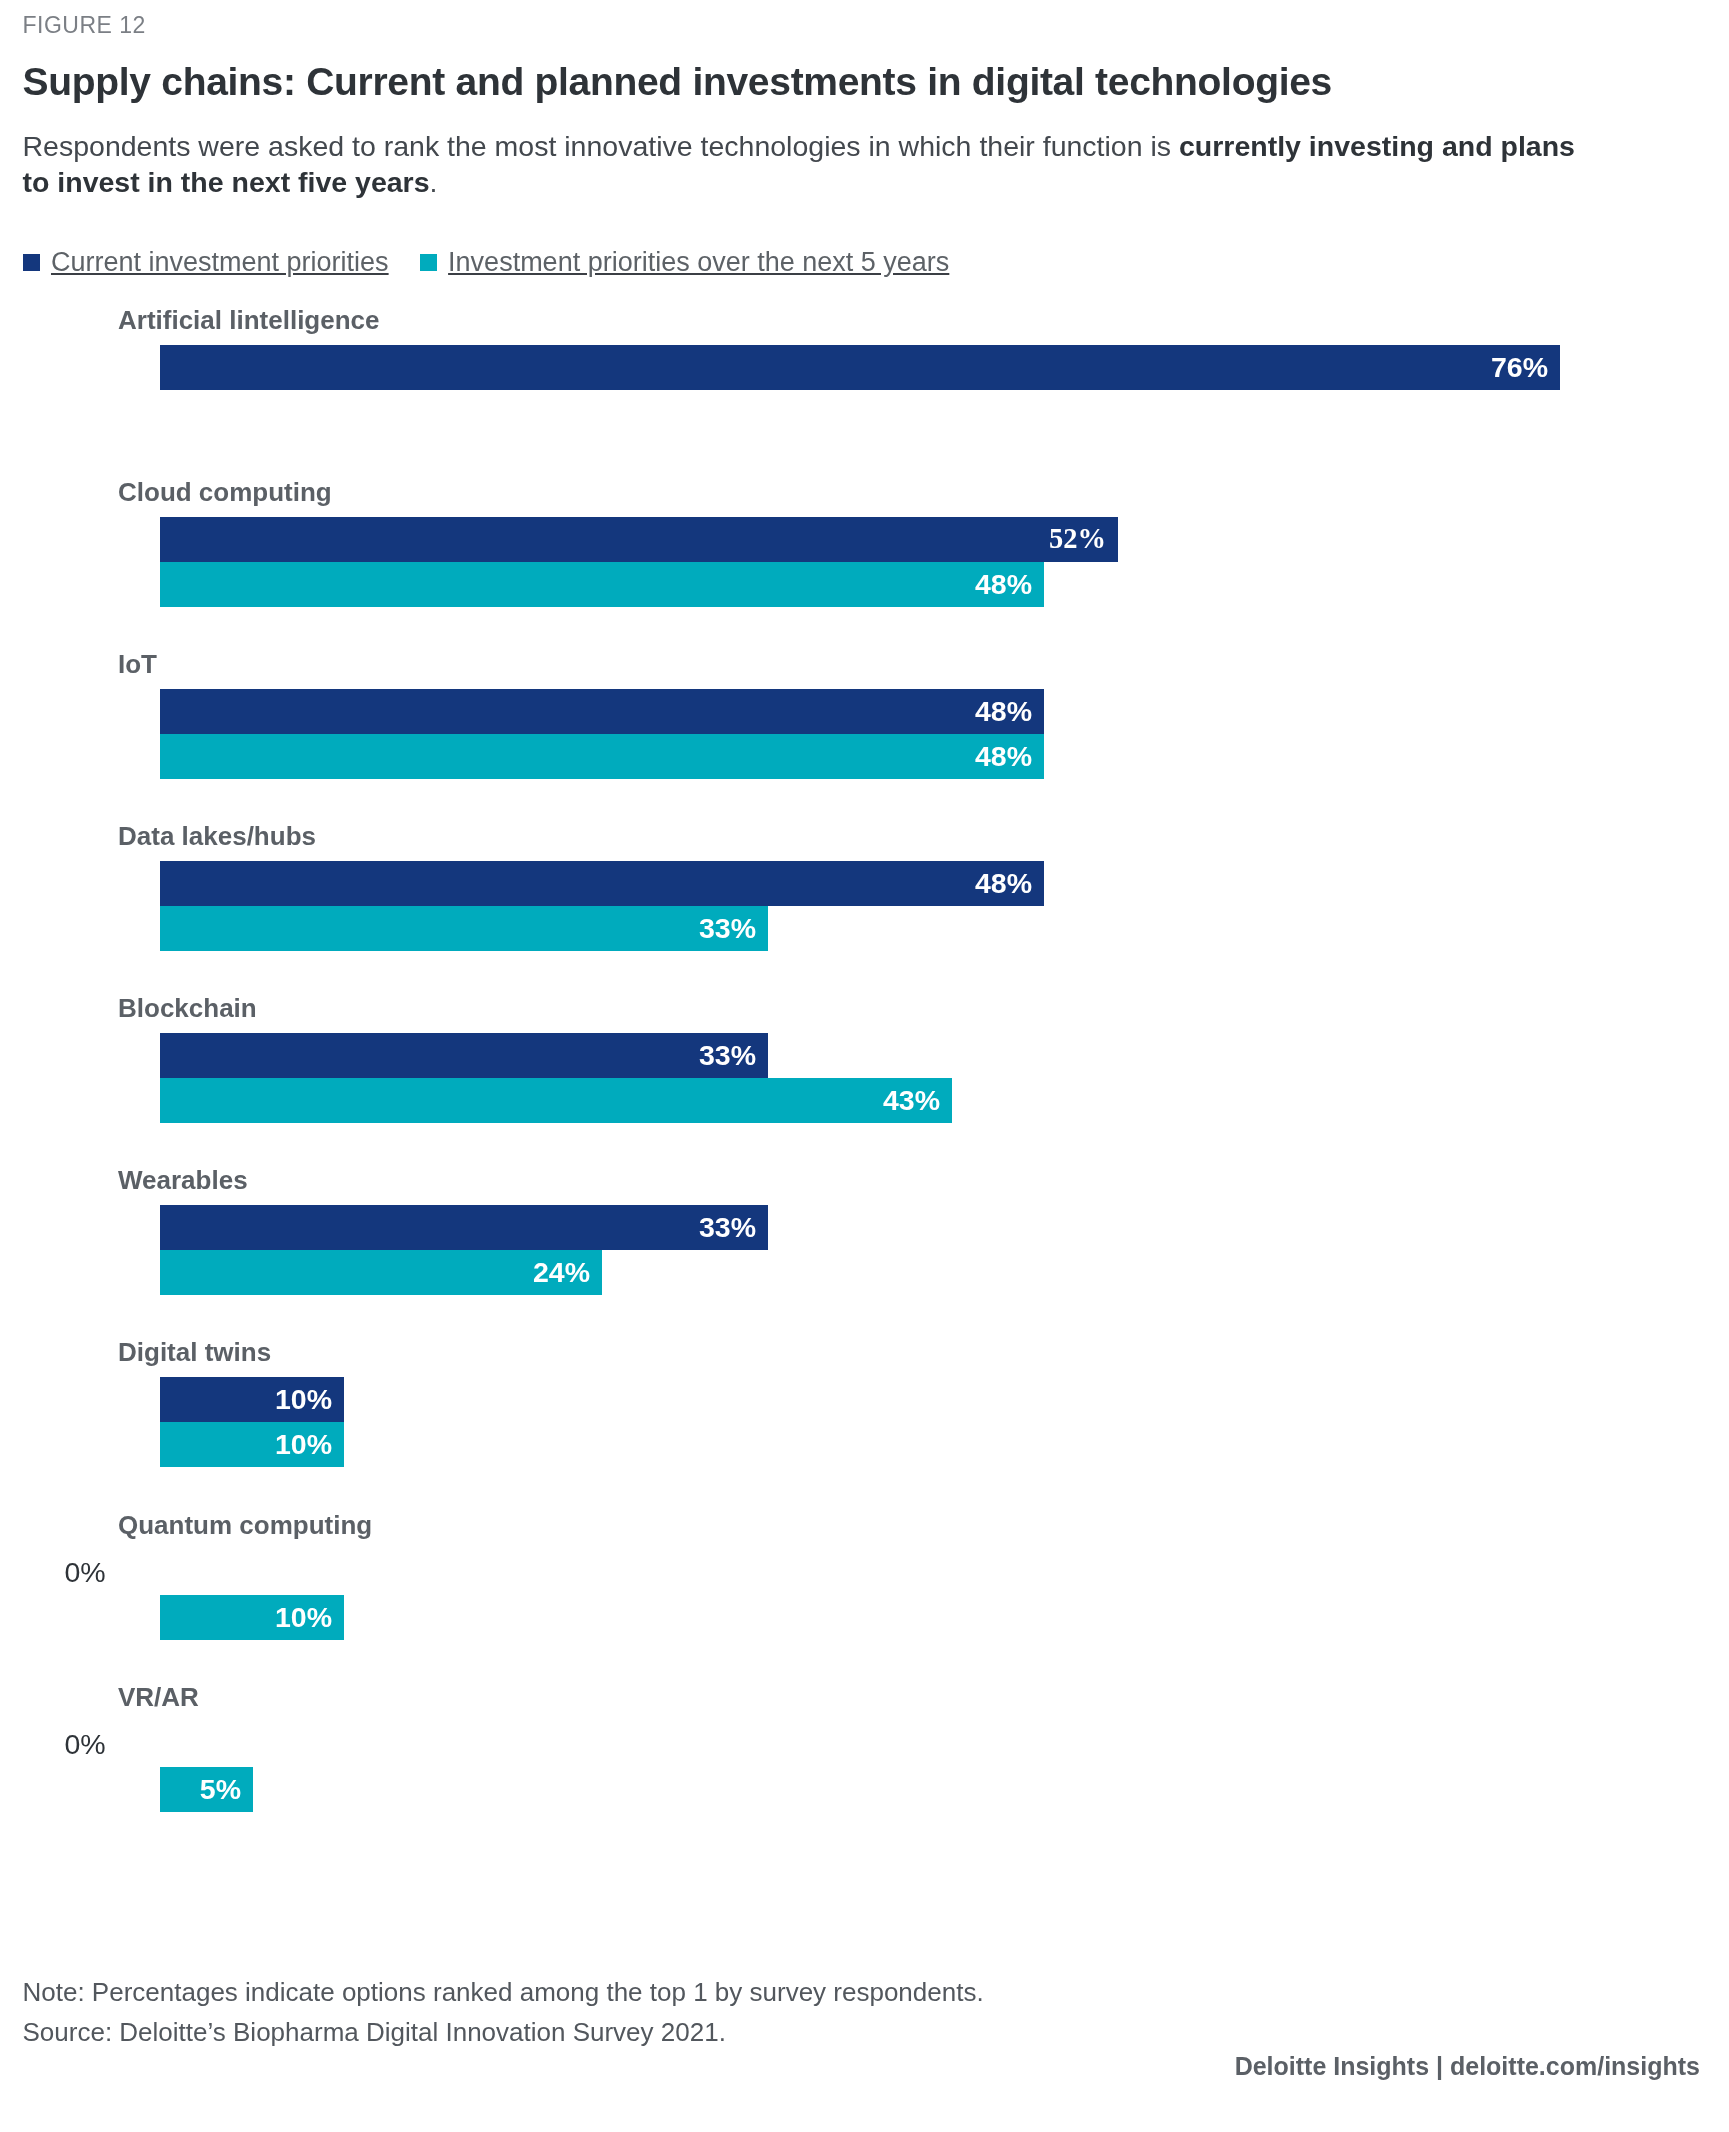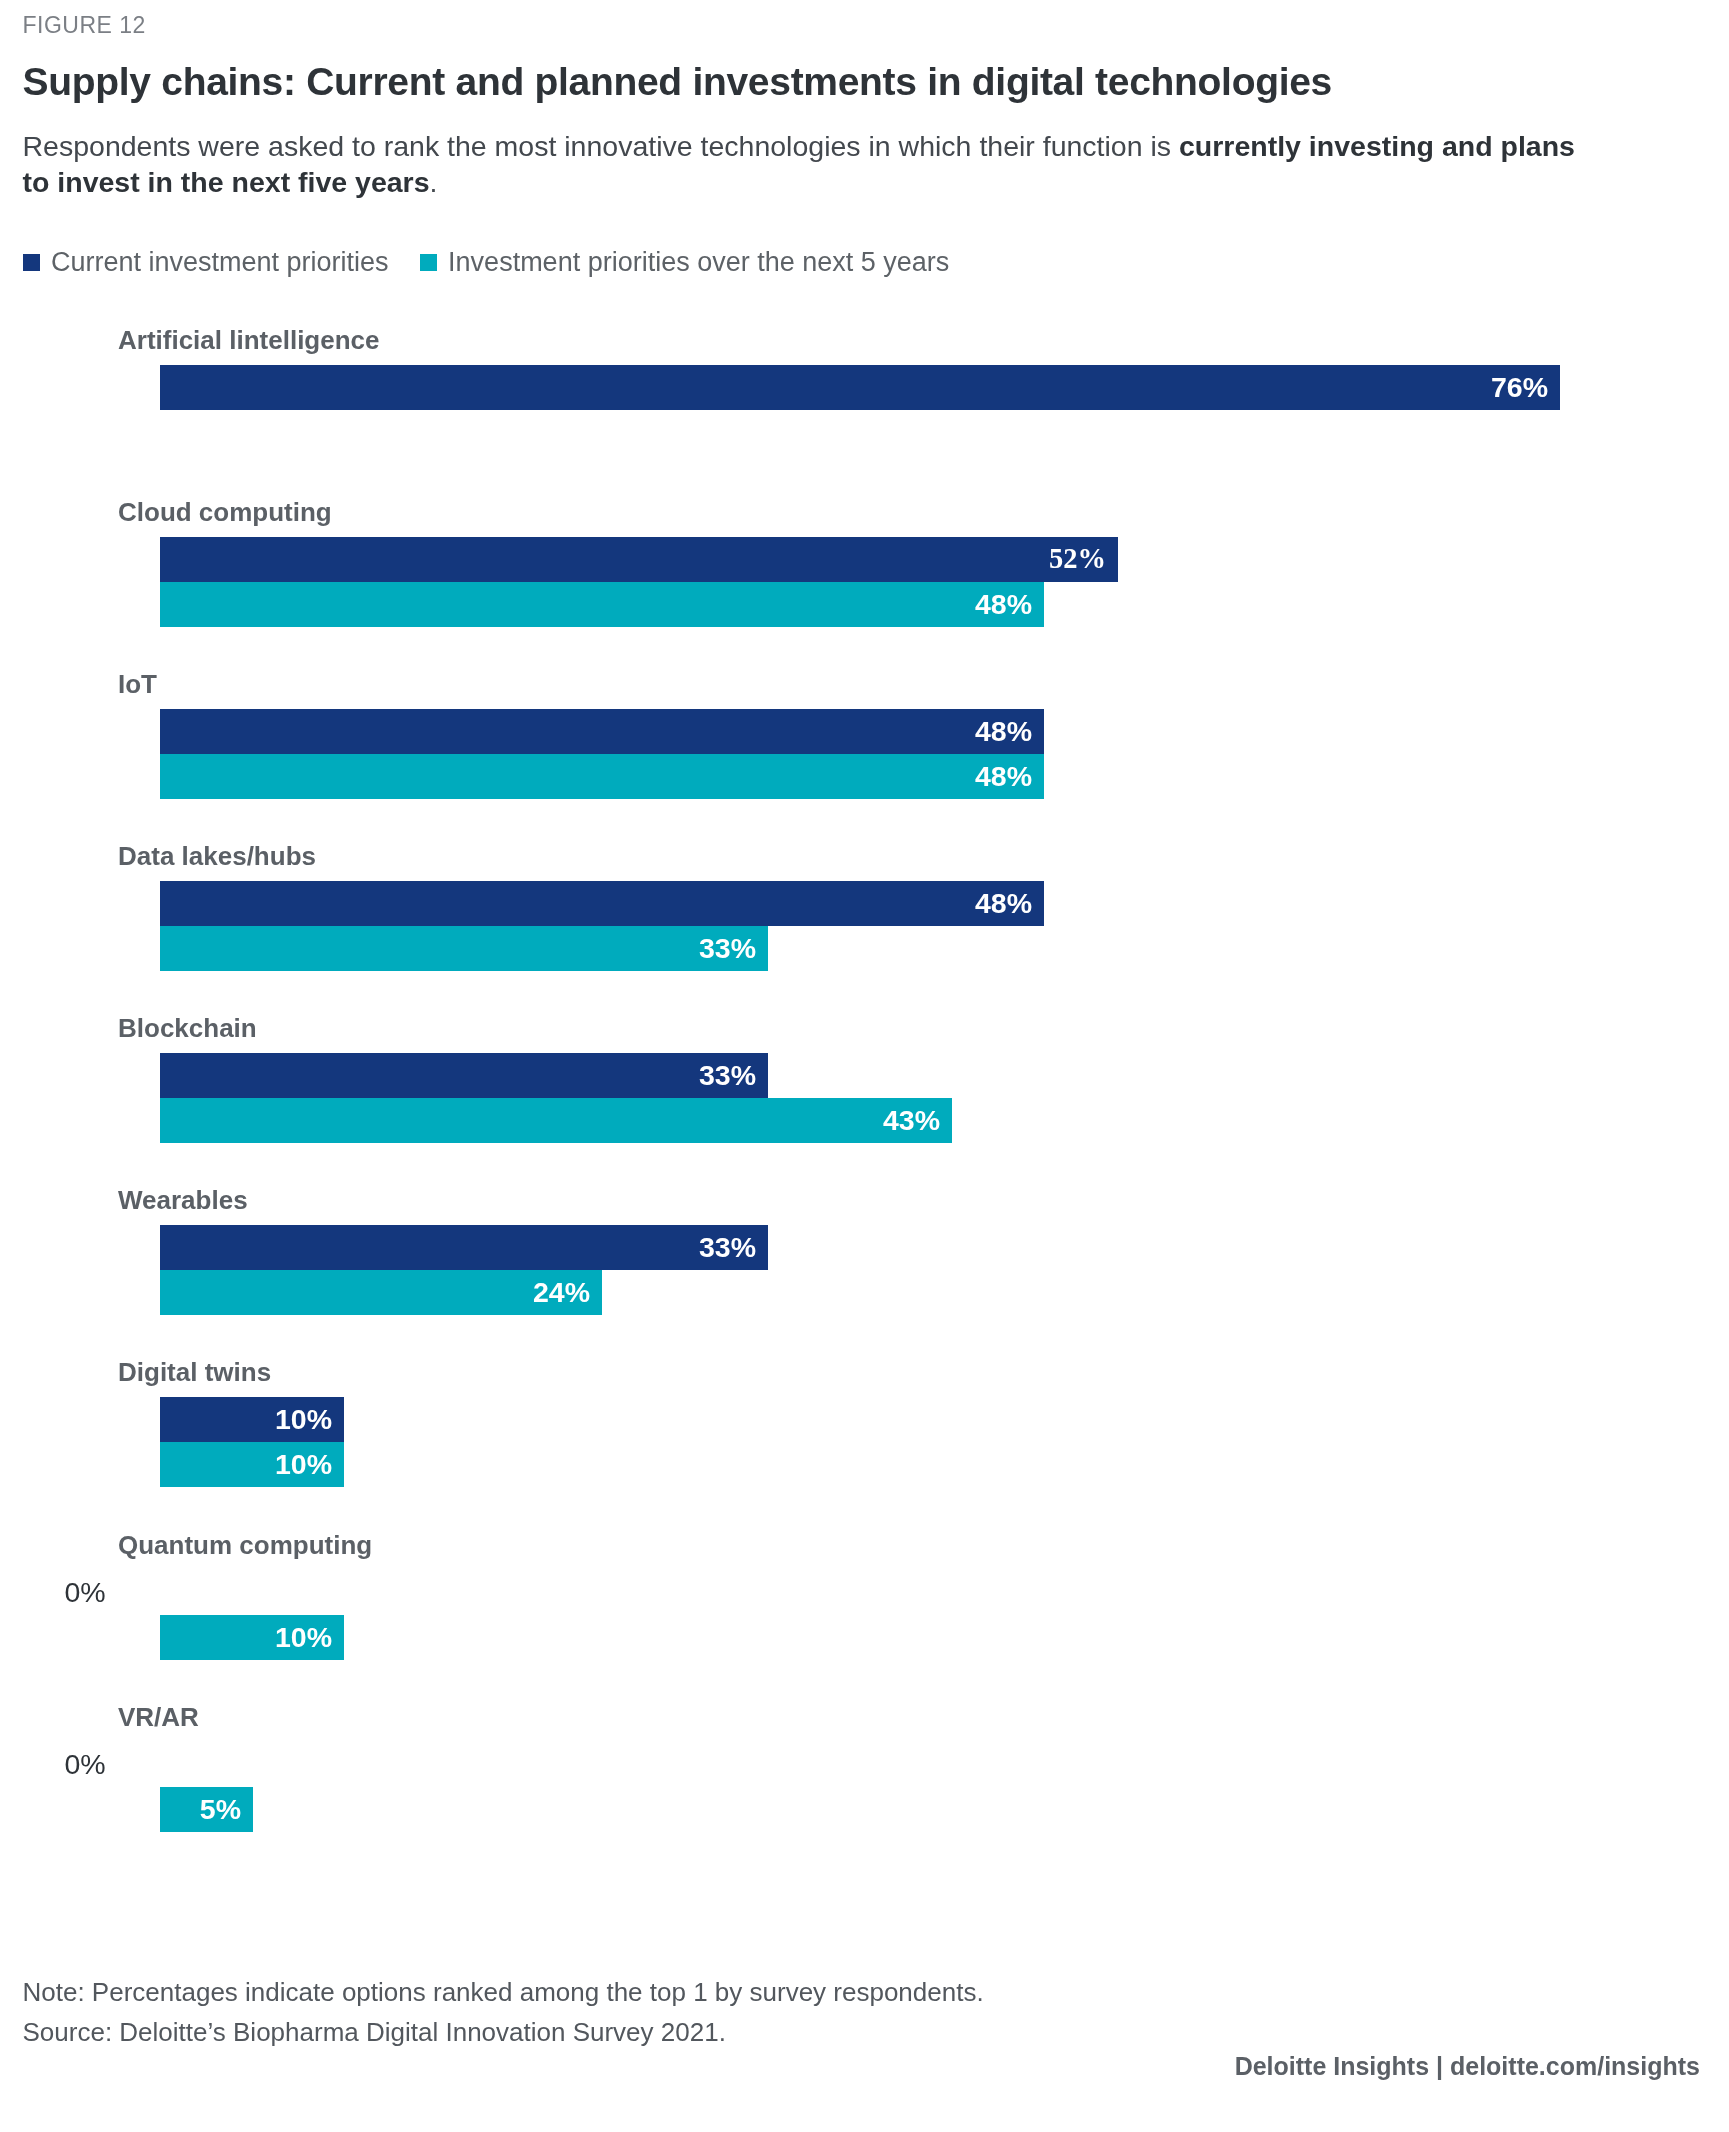--- a/index.html
+++ b/index.html
@@ -65,20 +65,21 @@
     left: 22.5px;
     top: 249px;
     display: flex;
     align-items: center;
     gap: 31px;
   }
   .legend-item {
     display: flex;
     align-items: center;
     gap: 11.2px;
+    text-decoration: underline;
   }
   .legend-swatch {
     width: 17.3px;
     height: 17.3px;
     display: block;
     flex: 0 0 auto;
   }
   .legend-label {
     font-size: 27px;
     line-height: 27px;
@@ -91,21 +92,20 @@
   .plot {
     position: absolute;
     left: 0;
     top: 307px;
     width: 1729px;
   }
 
   .group {
     position: relative;
     width: 100%;
-    margin-top: 20px;
   }
   .group-label {
     position: absolute;
     left: 118px;
     font-size: 26px;
     line-height: 26px;
     font-weight: 700;
     color: #5b6066;
     white-space: nowrap;
   }

